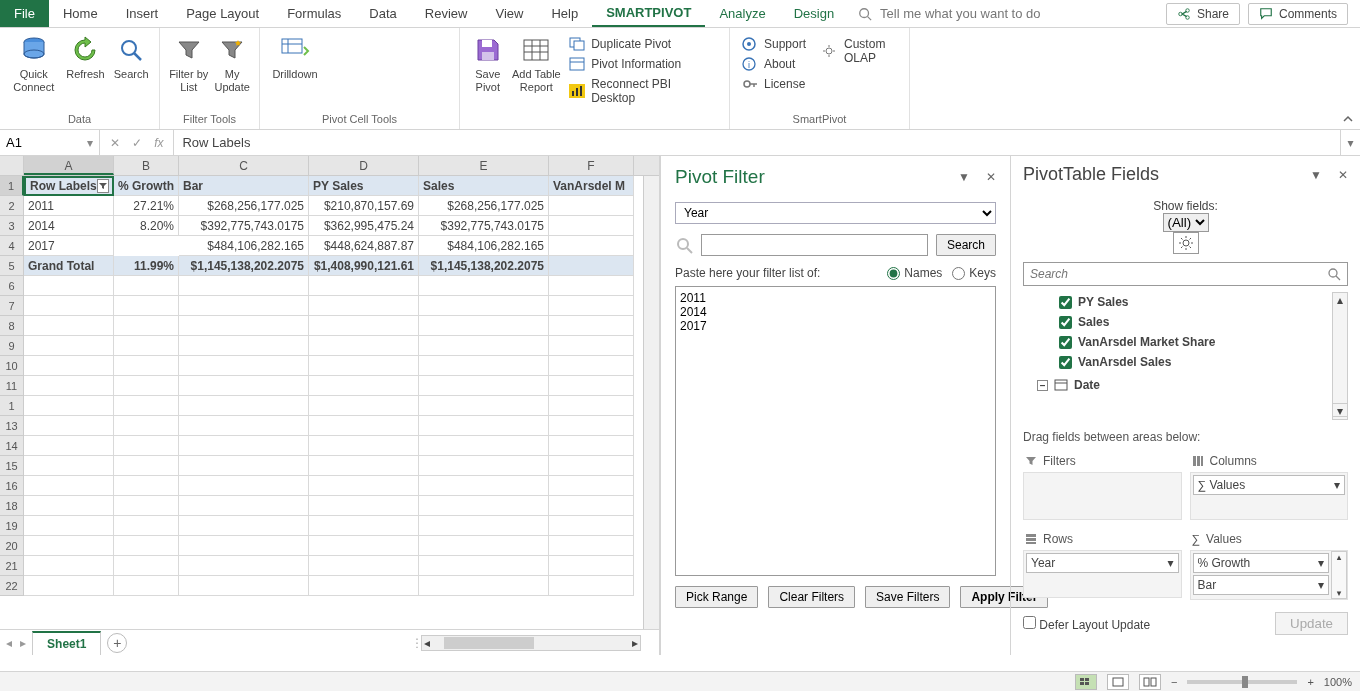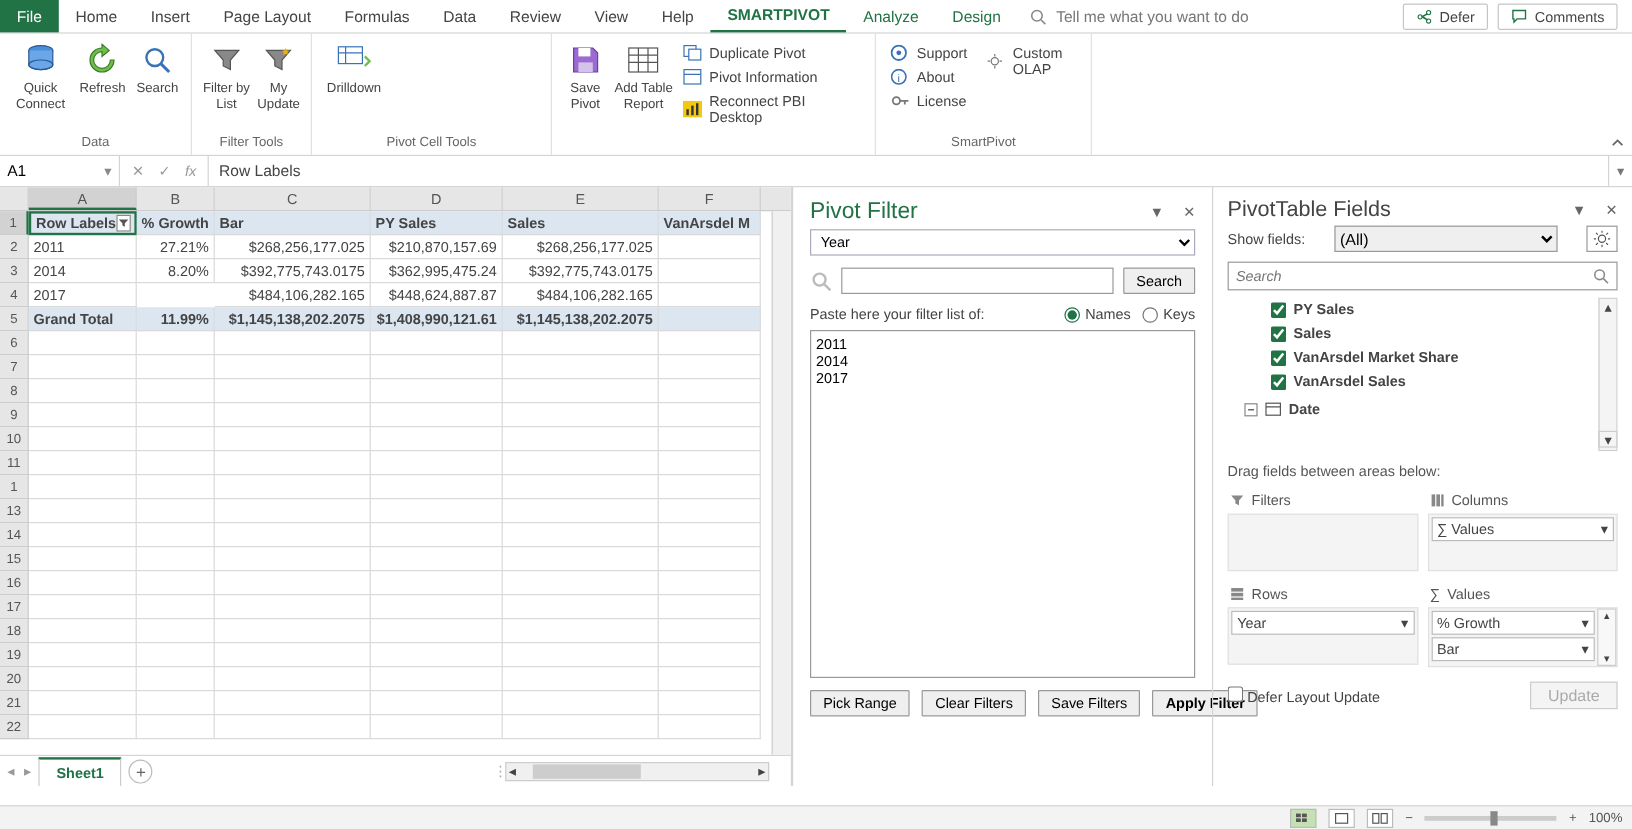--- a/index.html
+++ b/index.html
@@ -60,38 +60,38 @@
 .nav-arrows { color: #999; display: flex; gap: 8px; }
 .sheet-tab { padding: 4px 14px; border: 1px solid #ccc; border-bottom: none; background: #fff; font-weight: 600; color: #217346; border-top: 2px solid #217346; }
 .addsheet { width: 20px; height: 20px; border: 1px solid #bbb; border-radius: 50%; display: flex; align-items: center; justify-content: center; color: #666; font-size: 14px; }
 .hsb { position: absolute; right: 18px; height: 16px; width: 220px; border: 1px solid #ccc; background: #f0f0f0; display: flex; align-items: center; bottom: 4px; }
 .hsb .thumb { width: 90px; height: 12px; background: #cdcdcd; margin-left: 12px; }
 .vsb { position: absolute; right: 0; top: 20px; width: 16px; bottom: 0; background: #f0f0f0; border-left: 1px solid #ccc; }
 
 
 .pane { border-left: 1px solid #d4d4d4; display: flex; flex-direction: column; }
 .pivot-filter { width: 350px; padding: 10px 14px; }
-.pane-title { font-size: 19px; color: #217346; display: flex; align-items: center; justify-content: space-between; margin-bottom: 3px; }
+.pane-title { font-size: 19px; color: #217346; display: flex; align-items: center; justify-content: space-between; margin-bottom: 14px; }
 .pane-title .controls { display: flex; gap: 16px; color: #666; font-size: 12px;}
 select.year { width: 100%; height: 22px; border: 1px solid #aab; background: #fff; font-size: 12px; padding: 0 4px; }
 .search-row { display: flex; gap: 8px; align-items: center; margin: 10px 0; }
 .search-row .mag { color: #bbb; font-size: 16px; }
 .search-row input { flex: 1; height: 22px; border: 1px solid #999; }
 .btn { border: 1px solid #999; background: #efefef; padding: 3px 10px; font-size: 12px; border-radius: 1px; }
 .radio-row { display: flex; align-items: center; justify-content: space-between; font-size: 12px; margin-bottom: 6px; }
 .radio-row label { display: flex; align-items: center; gap: 4px; }
 .filter-text { width: 100%; height: 290px; border: 1px solid #999; padding: 4px; font-size: 12px; font-family: inherit; resize: none; }
 .btn-row { display: flex; gap: 10px; margin-top: 10px; justify-content: space-between;}
 .btn-row .btn { flex: none; }
 .btn.primary { font-weight: 600; }
 
 
 .fields { width: 350px; padding: 8px 12px; }
 .fields .pane-title { color: #444; font-size: 18px; }
-.show-row { display: flex; align-items: center; gap: 24px; font-size: 12px; margin-bottom: 8px; }
+.show-row { display: flex; align-items: center; gap: 0; font-size: 12px; margin-bottom: 8px; flex-direction: column; }
 .show-row select { flex: 1; height: 22px; border: 1px solid #999; }
 .gearbox { width: 26px; height: 22px; border: 1px solid #999; display: flex; align-items: center; justify-content: center; }
 .field-search { display: flex; align-items: center; border: 1px solid #999; height: 24px; padding: 0 6px; margin-bottom: 6px; justify-content: space-between;}
 .field-search input { border: none; flex: 1; font-size: 12px; font-style: italic; color: #888; outline: none; }
 .field-list { border: none; height: 128px; overflow: hidden; position: relative; }
 .fld-item { display: flex; align-items: center; gap: 6px; padding: 3px 0 3px 36px; font-size: 12px; }
 .fld-item.b { font-weight: 600; }
 .fld-date { display: flex; align-items: center; gap: 6px; padding: 6px 0 3px 14px; font-weight: 600; }
 .fld-vscroll { position: absolute; right: 0; top: 0; width: 16px; height: 100%; border: 1px solid #ccc; background: #f4f4f4; }
 .drag-label { font-size: 12px; color: #555; margin: 10px 0 6px 0; }
@@ -143,21 +143,21 @@
   <div class="top-actions">
     <div class="top-btn">
       <span style="color:#217346;">
         <svg width="14" height="14" viewBox="0 0 16 16">
             <path d="M11 5l-5 3 5 3" fill="none" stroke="#217346" stroke-width="1.5"></path>
             <circle cx="12" cy="4" r="2" fill="none" stroke="#217346"></circle>
             <circle cx="12" cy="12" r="2" fill="none" stroke="#217346"></circle>
             <circle cx="4" cy="8" r="2" fill="none" stroke="#217346"></circle>
           </svg>
       </span>
-      <span>Defer</span>
+      <span>Share</span>
     </div>
     <div class="top-btn">
       <span>
         <svg width="14" height="14" viewBox="0 0 16 16">
             <path d="M2 2h12v8H6l-3 3V10H2z" fill="none" stroke="#217346" stroke-width="1.3"></path>
           </svg>
       </span>
       <span>Comments</span>
     </div>
   </div>
@@ -519,29 +519,20 @@
             <div class="rowhdr">15</div>
             <div class="cell" style="width: 90px;"></div>
             <div class="cell" style="width: 65px;"></div>
             <div class="cell" style="width: 130px;"></div>
             <div class="cell" style="width: 110px;"></div>
             <div class="cell" style="width: 130px;"></div>
             <div class="cell" style="width: 85px;"></div>
           </div>
           <div class="datarow">
             <div class="rowhdr">16</div>
-            <div class="cell" style="width: 90px;"></div>
-            <div class="cell" style="width: 65px;"></div>
-            <div class="cell" style="width: 130px;"></div>
-            <div class="cell" style="width: 110px;"></div>
-            <div class="cell" style="width: 130px;"></div>
-            <div class="cell" style="width: 85px;"></div>
-          </div>
-          <div class="datarow">
-            <div class="rowhdr">17</div>
             <div class="cell" style="width: 90px;"></div>
             <div class="cell" style="width: 65px;"></div>
             <div class="cell" style="width: 130px;"></div>
             <div class="cell" style="width: 110px;"></div>
             <div class="cell" style="width: 130px;"></div>
             <div class="cell" style="width: 85px;"></div>
           </div>
           <div class="datarow">
             <div class="rowhdr">18</div>
             <div class="cell" style="width: 90px;"></div>

